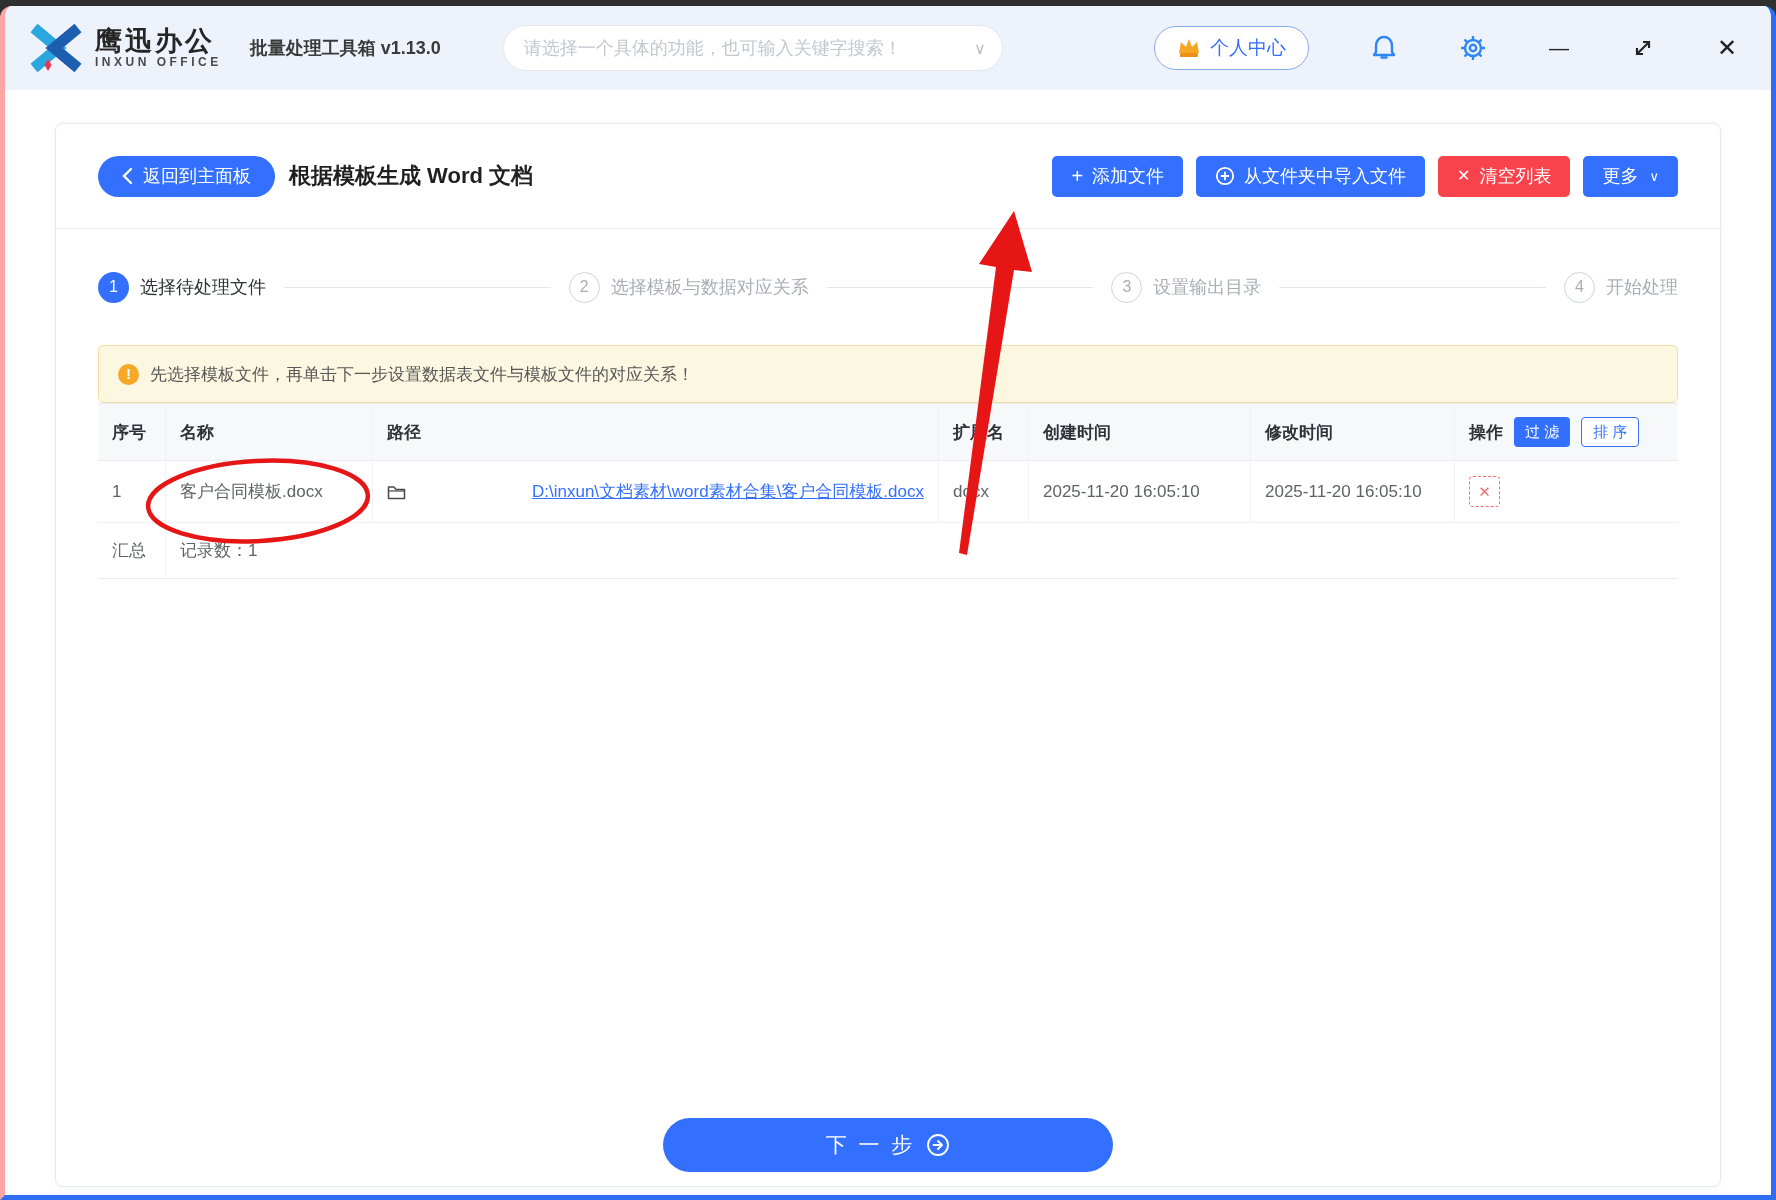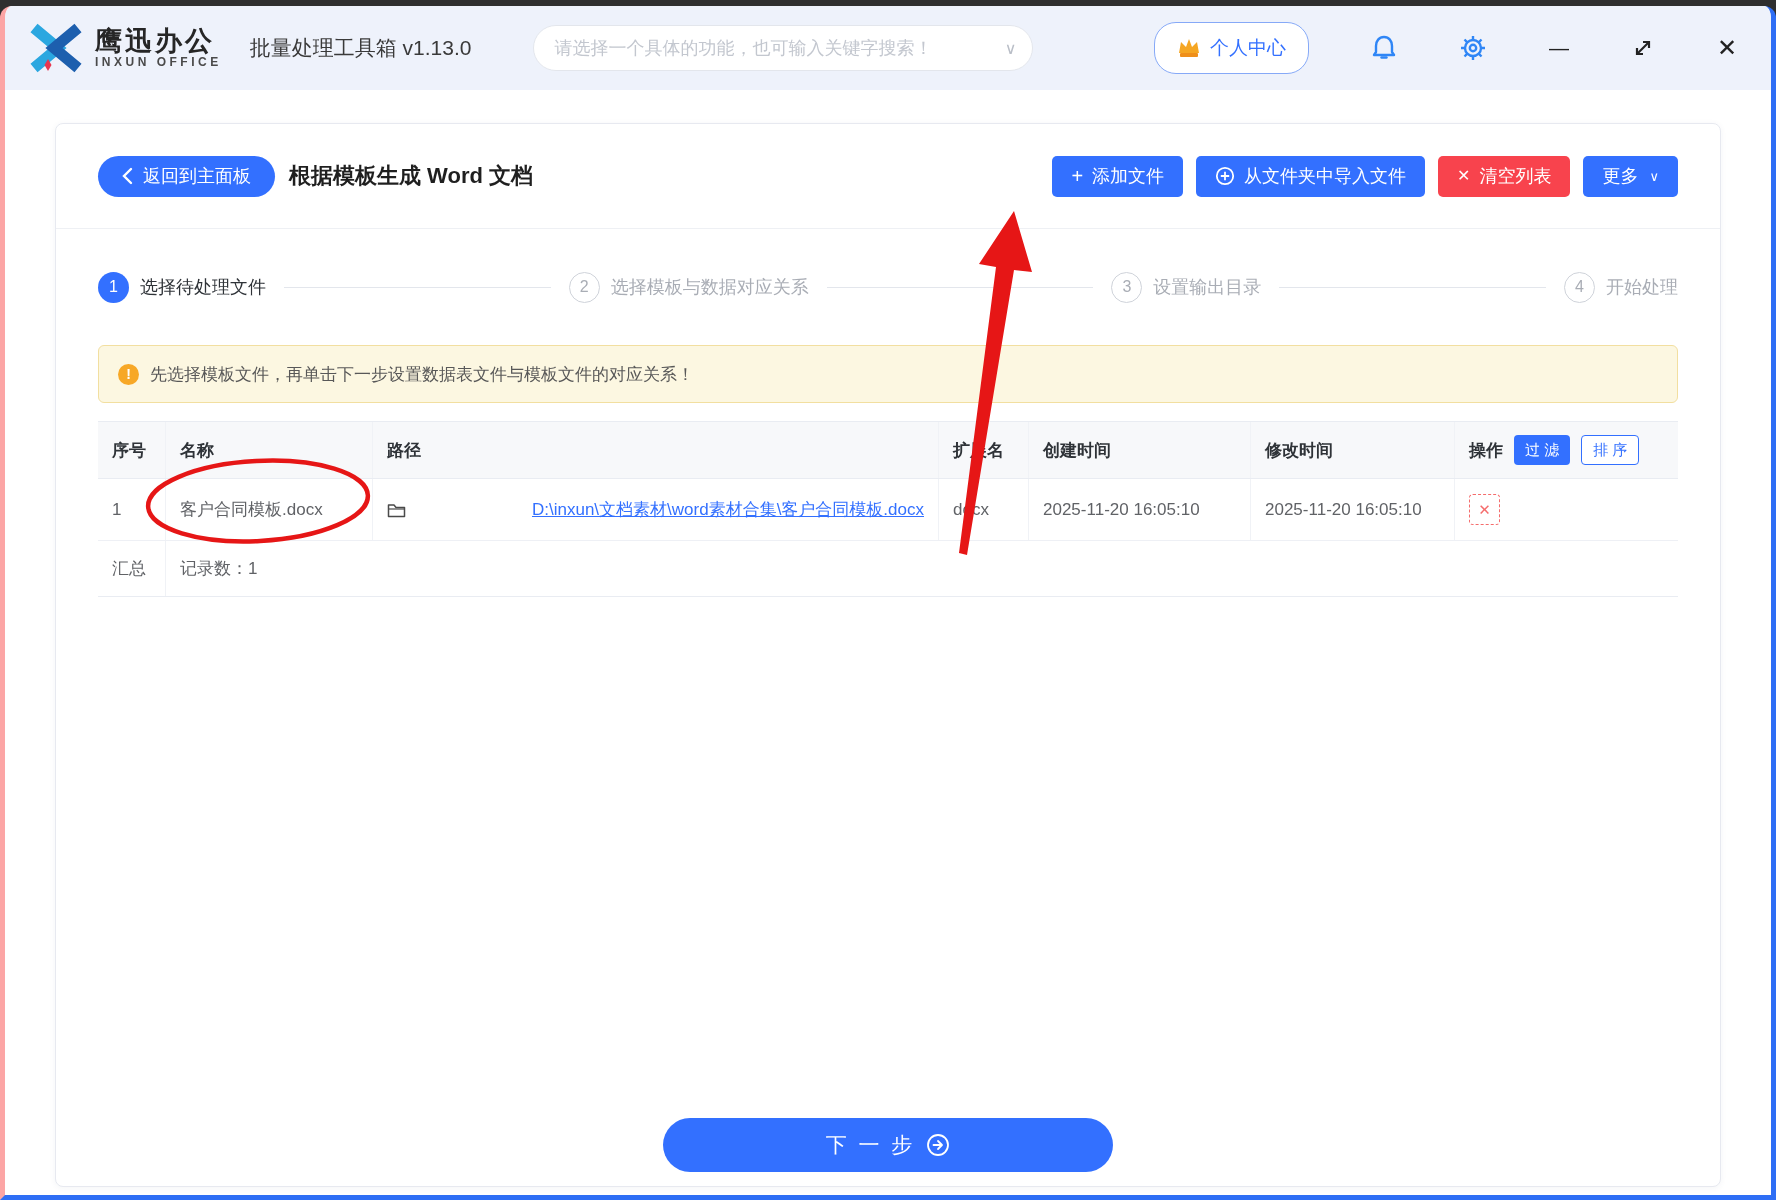--- a/index.html
+++ b/index.html
@@ -15,37 +15,37 @@
 
   
   .topbar{
     height:84px; background:#eef2fb; display:flex; align-items:center;
     padding:0 34px 0 22px;
   }
   .logo-group{ display:flex; align-items:center; }
   .brand-text{ margin-left:10px; }
   .brand-cn{ font-size:27px; font-weight:bold; color:#262626; letter-spacing:3px; line-height:1.05; }
   .brand-en{ font-size:12px; font-weight:bold; color:#4a4a4a; letter-spacing:3.5px; }
-  .app-subtitle{ margin-left:28px; font-size:21px; color:#3a3a3a; }
+  .app-subtitle{ margin-left:28px; font-size:18px; color:#3a3a3a;font-weight:bold; }
 
   .search-box{
     margin-left:62px; width:500px; height:46px; background:#fff;
     border:1px solid #e3e6ec; border-radius:23px; display:flex; align-items:center;
     padding:0 16px 0 20px;
   }
   .search-box input{
     flex:1; border:none; outline:none; background:transparent; font-size:18px; color:#333;
     font-family:inherit;
   }
   .search-box input::placeholder{ color:#c3c7cf; }
   .search-chevron{ color:#b9bec7; font-size:16px; margin-left:8px; }
 
   .topbar-right{ margin-left:auto; display:flex; align-items:center; }
   .user-center{
-    height:52px; border:1.5px solid #86a9f7; border-radius:22px; background:#fff;
+    height:44px; border:1.5px solid #86a9f7; border-radius:22px; background:#fff;
     display:flex; align-items:center; gap:9px; padding:0 22px; cursor:pointer;
   }
   .user-center-label{ color:#3370ff; font-size:19px; }
   .icon-btn{ margin-left:62px; display:flex; align-items:center; justify-content:center; cursor:pointer; }
   .winctl{ margin-left:62px; font-size:20px; color:#222; display:flex; align-items:center; cursor:pointer; }
 
   
   .card{
     position:absolute; left:50px; right:50px; top:117px; height:1064px;
     background:#fff; border:1px solid #e7e9f0; border-radius:8px;
@@ -90,21 +90,21 @@
     height:58px; background:#fcf7e1; border:1px solid #f2dfa0; border-radius:6px;
     display:flex; align-items:center; gap:11px; padding:0 19px;
   }
   .banner-icon{
     width:21px; height:21px; border-radius:50%; background:#f7a827; color:#fff;
     display:flex; align-items:center; justify-content:center; font-size:14px; font-weight:bold;
   }
   .banner-text{ font-size:17px; color:#585858; }
 
   
-  .ftable{ margin-top:18px; border-top:1px solid #e9ecf2; }
+  .ftable{ margin-top:0; border-top:1px solid #e9ecf2; }
   .trow{
     display:grid;
     grid-template-columns:68px 207px 566px 90px 222px 204px 1fr;
     align-items:center;
   }
   .trow > div{ padding:0 14px; height:100%; display:flex; align-items:center; border-right:1px solid #f0f2f6; }
   .trow > div:last-child{ border-right:none; }
   .thead{ height:57px; background:#f7f8fa; border-bottom:1px solid #e9ecf2; }
   .thead > div{ font-size:17px; font-weight:bold; color:#2f3338; }
   .tdata{ height:62px; background:#fff; border-bottom:1px solid #eef0f5; }

